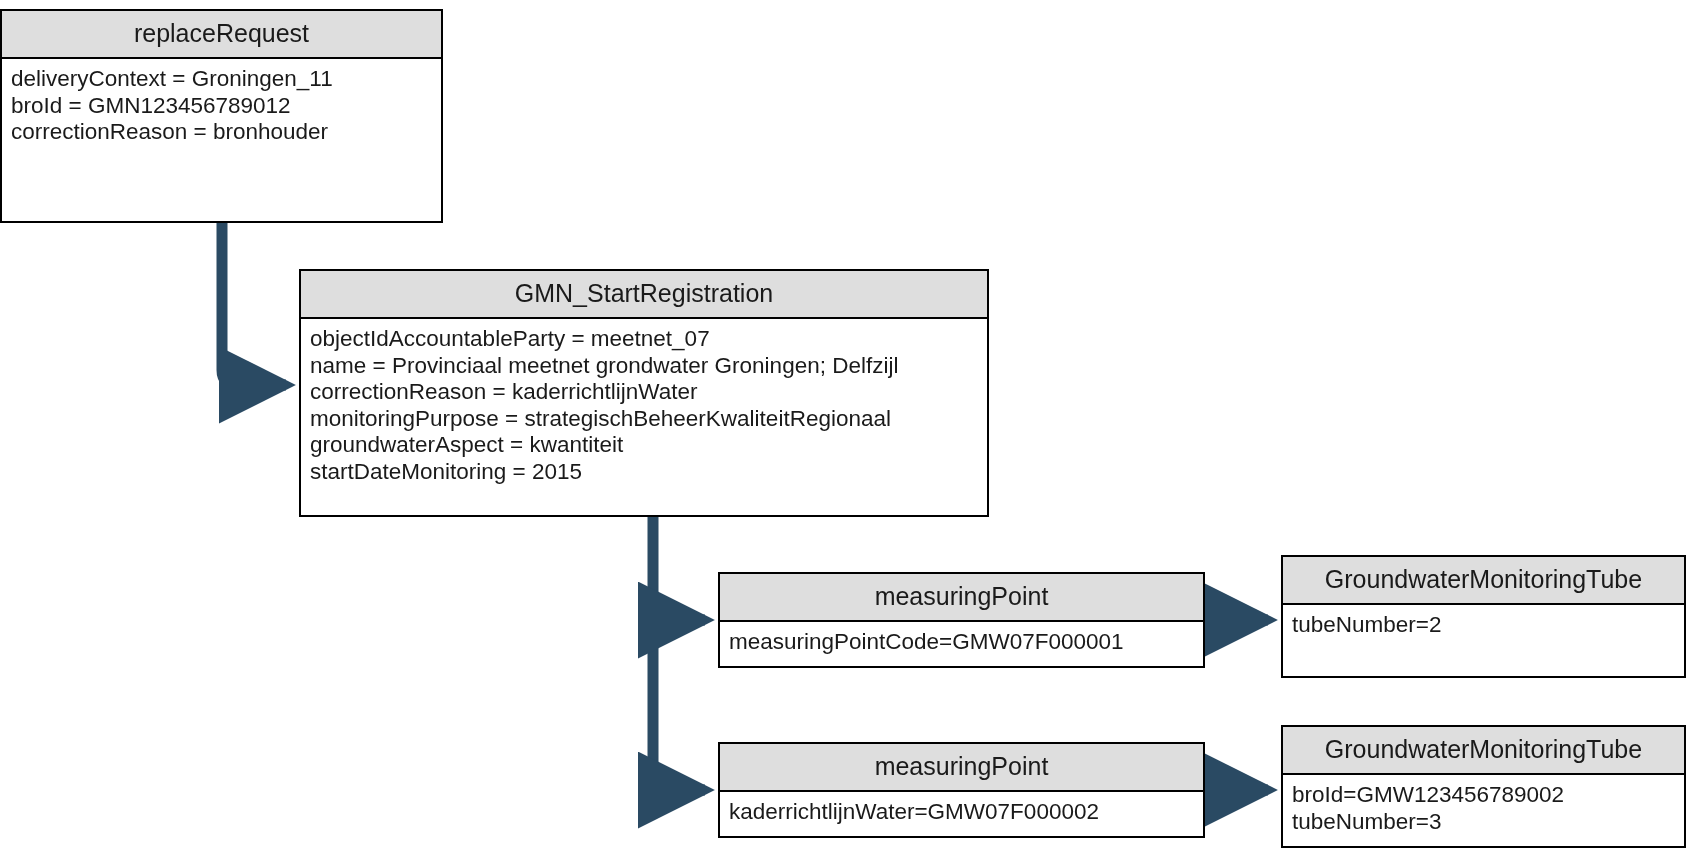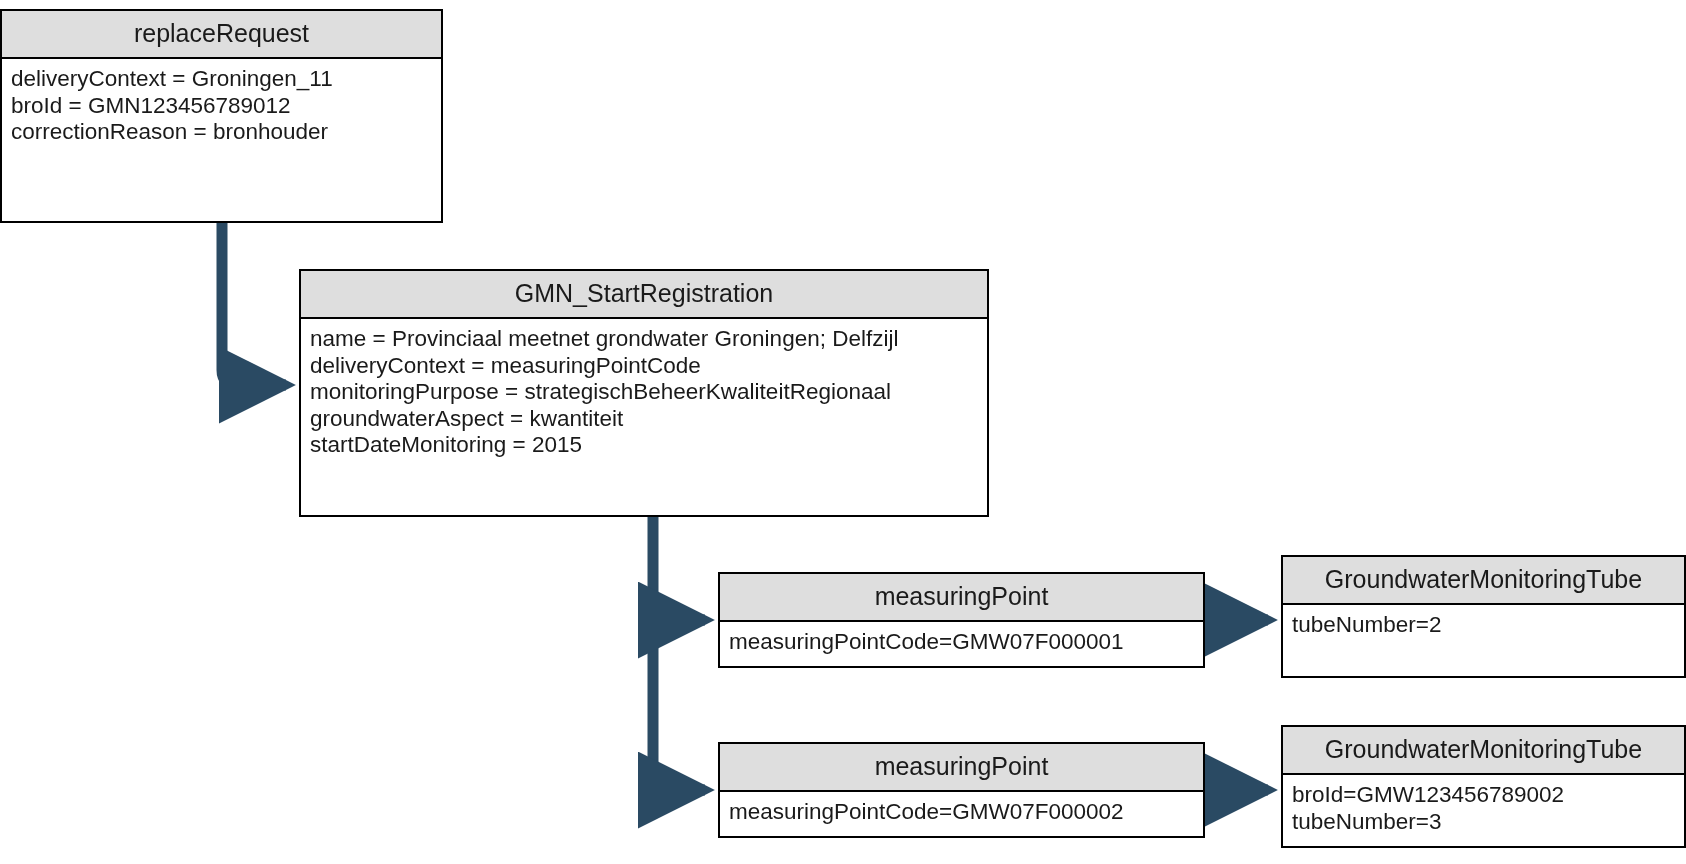--- a/index.html
+++ b/index.html
@@ -88,39 +88,40 @@
     <div class="node-body">
       <div class="attr">deliveryContext = Groningen_11</div>
       <div class="attr">broId = GMN123456789012</div>
       <div class="attr">correctionReason = bronhouder</div>
     </div>
   </div>
 
   <div class="node" style="left:299px; top:259px; width:690px; height:248px;margin-top:10px;">
     <div class="node-header">GMN_StartRegistration</div>
     <div class="node-body">
+      <div class="attr">objectIdAccountableParty = meetnet_07</div>
       <div class="attr">name = Provinciaal meetnet grondwater Groningen; Delfzijl</div>
-      <div class="attr">deliveryContext = measuringPointCode</div>
+      <div class="attr">correctionReason = kaderrichtlijnWater</div>
       <div class="attr">monitoringPurpose = strategischBeheerKwaliteitRegionaal</div>
       <div class="attr">groundwaterAspect = kwantiteit</div>
       <div class="attr">startDateMonitoring = 2015</div>
     </div>
   </div>
 
   <div class="node" style="left:718px; top:572px; width:487px; height:96px;">
     <div class="node-header">measuringPoint</div>
     <div class="node-body">
       <div class="attr">measuringPointCode=GMW07F000001</div>
     </div>
   </div>
 
   <div class="node" style="left:718px; top:742px; width:487px; height:96px;">
     <div class="node-header">measuringPoint</div>
     <div class="node-body">
-      <div class="attr">measuringPointCode=GMW07F000002</div>
+      <div class="attr">kaderrichtlijnWater=GMW07F000002</div>
     </div>
   </div>
 
   <div class="node" style="left:1281px; top:555px; width:405px; height:123px;">
     <div class="node-header">GroundwaterMonitoringTube</div>
     <div class="node-body">
       <div class="attr">tubeNumber=2</div>
     </div>
   </div>
 

